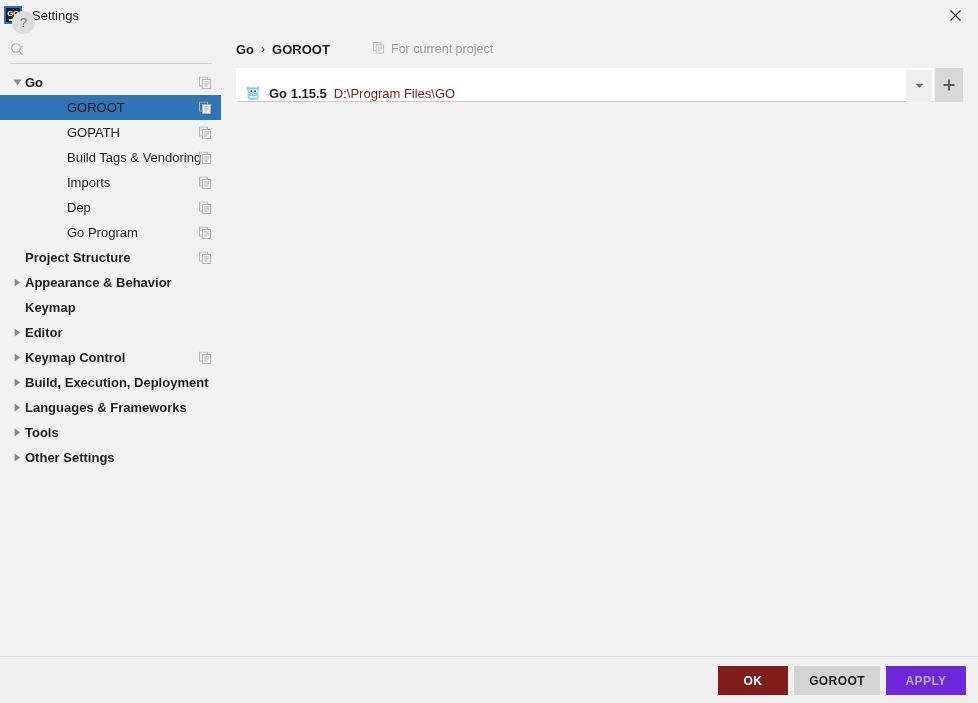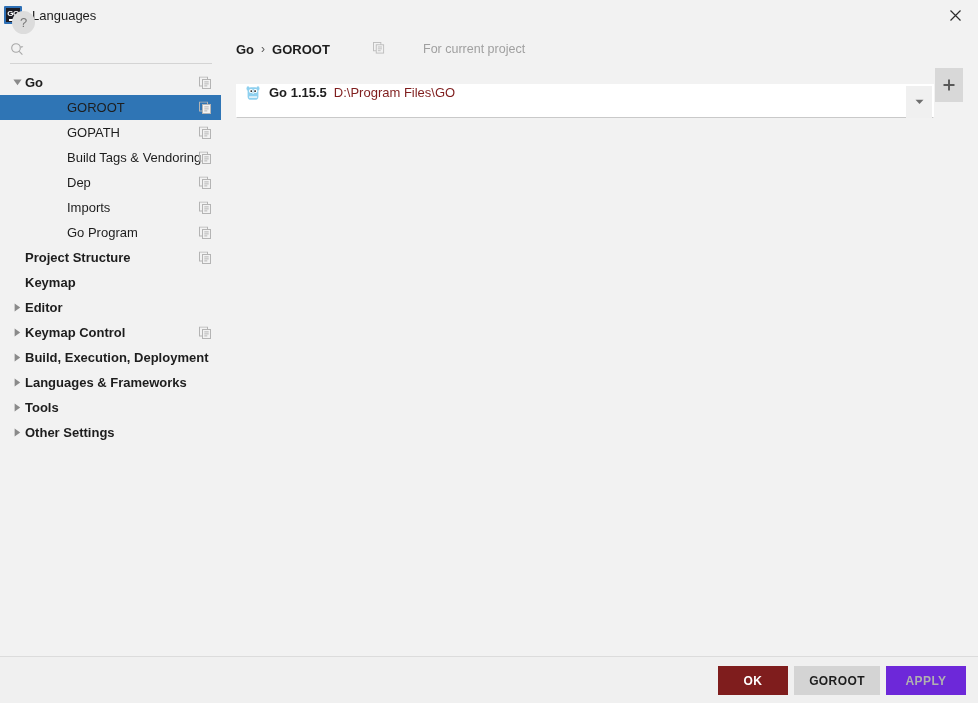--- a/index.html
+++ b/index.html
@@ -190,39 +190,38 @@
     color: #5a5a5a;
   }
   #scope-note {
     position: absolute;
     left: 152px; top: 8px;
     height: 22px;
     display: flex;
     align-items: center;
     color: #a0a0a0;
     font-size: 12.5px;
-    gap: 32px;
   }
   #scope-note .scope-label { margin-left: 6px; }
 
   #sdk-row {
     position: absolute;
     left: 15px; top: 38px;
     width: 727px; height: 36px;
   }
   #sdk-combo {
     position: absolute;
-    left: 0; top: 16px;
+    left: 0; top: 0;
     width: 698px; height: 34px;
     background: #ffffff;
     border: 1px solid #ffffff;
     border-bottom: 1px solid #c9c9c9;
     box-sizing: border-box;
     display: flex;
-    align-items: flex-start;
+    align-items: flex-end;
     cursor: default;
   }
   #sdk-combo .gopher {
     margin-left: 9px;
     flex: none;
     display: flex;
     align-items: center;
   }
   #sdk-combo .sdk-name {
     margin-left: 9px;
@@ -318,21 +317,21 @@
 </head>
 <body>
 
 <div id="titlebar">
   <div id="app-icon">
     <div class="inner">
       <div class="go-text">GO</div>
       <div class="go-bar"></div>
     </div>
   </div>
-  <div id="title-text">Languages</div>
+  <div id="title-text">Settings</div>
   <div id="close-button">
     <svg width="13" height="13" viewBox="0 0 13 13">
       <path d="M1.5 1.5 L11.5 11.5 M11.5 1.5 L1.5 11.5" stroke="#2b2b2b" stroke-width="1.2" fill="none"></path>
     </svg>
   </div>
 </div>
 
 <div id="sidebar">
 
   <div id="search-row">
@@ -391,61 +390,69 @@
         <span class="row-icon">
           <svg width="13" height="13" viewBox="0 0 13 13">
             <rect x="0.5" y="0.5" width="8" height="9" stroke="#b4b4b4" stroke-width="1" fill="none"></rect>
             <rect x="3.5" y="3.0" width="8" height="9" stroke="#b4b4b4" stroke-width="1" fill="#f2f2f2"></rect>
             <path d="M5.3 5.4 H9.7 M5.3 7.4 H9.7 M5.3 9.4 H8.3" stroke="#b4b4b4" stroke-width="1"></path>
           </svg>
         </span>
       </div>
       <div class="tree-row level1">
         <span class="twisty"></span>
+        <span class="label">Imports</span>
+        <span class="row-icon">
+          <svg width="13" height="13" viewBox="0 0 13 13">
+            <rect x="0.5" y="0.5" width="8" height="9" stroke="#b4b4b4" stroke-width="1" fill="none"></rect>
+            <rect x="3.5" y="3.0" width="8" height="9" stroke="#b4b4b4" stroke-width="1" fill="#f2f2f2"></rect>
+            <path d="M5.3 5.4 H9.7 M5.3 7.4 H9.7 M5.3 9.4 H8.3" stroke="#b4b4b4" stroke-width="1"></path>
+          </svg>
+        </span>
+      </div>
+      <div class="tree-row level1">
+        <span class="twisty"></span>
         <span class="label">Dep</span>
         <span class="row-icon">
           <svg width="13" height="13" viewBox="0 0 13 13">
             <rect x="0.5" y="0.5" width="8" height="9" stroke="#b4b4b4" stroke-width="1" fill="none"></rect>
             <rect x="3.5" y="3.0" width="8" height="9" stroke="#b4b4b4" stroke-width="1" fill="#f2f2f2"></rect>
             <path d="M5.3 5.4 H9.7 M5.3 7.4 H9.7 M5.3 9.4 H8.3" stroke="#b4b4b4" stroke-width="1"></path>
           </svg>
         </span>
       </div>
       <div class="tree-row level1">
         <span class="twisty"></span>
-        <span class="label">Imports</span>
-        <span class="row-icon">
-          <svg width="13" height="13" viewBox="0 0 13 13">
-            <rect x="0.5" y="0.5" width="8" height="9" stroke="#b4b4b4" stroke-width="1" fill="none"></rect>
-            <rect x="3.5" y="3.0" width="8" height="9" stroke="#b4b4b4" stroke-width="1" fill="#f2f2f2"></rect>
-            <path d="M5.3 5.4 H9.7 M5.3 7.4 H9.7 M5.3 9.4 H8.3" stroke="#b4b4b4" stroke-width="1"></path>
-          </svg>
-        </span>
-      </div>
-      <div class="tree-row level1">
-        <span class="twisty"></span>
         <span class="label">Go Program</span>
         <span class="row-icon">
           <svg width="13" height="13" viewBox="0 0 13 13">
             <rect x="0.5" y="0.5" width="8" height="9" stroke="#b4b4b4" stroke-width="1" fill="none"></rect>
             <rect x="3.5" y="3.0" width="8" height="9" stroke="#b4b4b4" stroke-width="1" fill="#f2f2f2"></rect>
             <path d="M5.3 5.4 H9.7 M5.3 7.4 H9.7 M5.3 9.4 H8.3" stroke="#b4b4b4" stroke-width="1"></path>
           </svg>
         </span>
       </div>
       <div class="tree-row level0">
         <span class="twisty"></span>
         <span class="label">Project Structure</span>
         <span class="row-icon">
           <svg width="13" height="13" viewBox="0 0 13 13">
             <rect x="0.5" y="0.5" width="8" height="9" stroke="#b4b4b4" stroke-width="1" fill="none"></rect>
             <rect x="3.5" y="3.0" width="8" height="9" stroke="#b4b4b4" stroke-width="1" fill="#f2f2f2"></rect>
             <path d="M5.3 5.4 H9.7 M5.3 7.4 H9.7 M5.3 9.4 H8.3" stroke="#b4b4b4" stroke-width="1"></path>
           </svg>
         </span>
+      </div>
+      <div class="tree-row level0">
+        <span class="twisty">
+          <svg width="7" height="9" viewBox="0 0 7 9">
+            <path d="M0.6 0.4 L6.2 4.5 L0.6 8.6 Z" fill="#8a8a8a"></path>
+          </svg>
+        </span>
+        <span class="label">Appearance &amp; Behavior</span>
       </div>
       <div class="tree-row level0">
         <span class="twisty"></span>
         <span class="label">Keymap</span>
       </div>
       <div class="tree-row level0">
         <span class="twisty">
           <svg width="7" height="9" viewBox="0 0 7 9">
             <path d="M0.6 0.4 L6.2 4.5 L0.6 8.6 Z" fill="#8a8a8a"></path>
           </svg>

